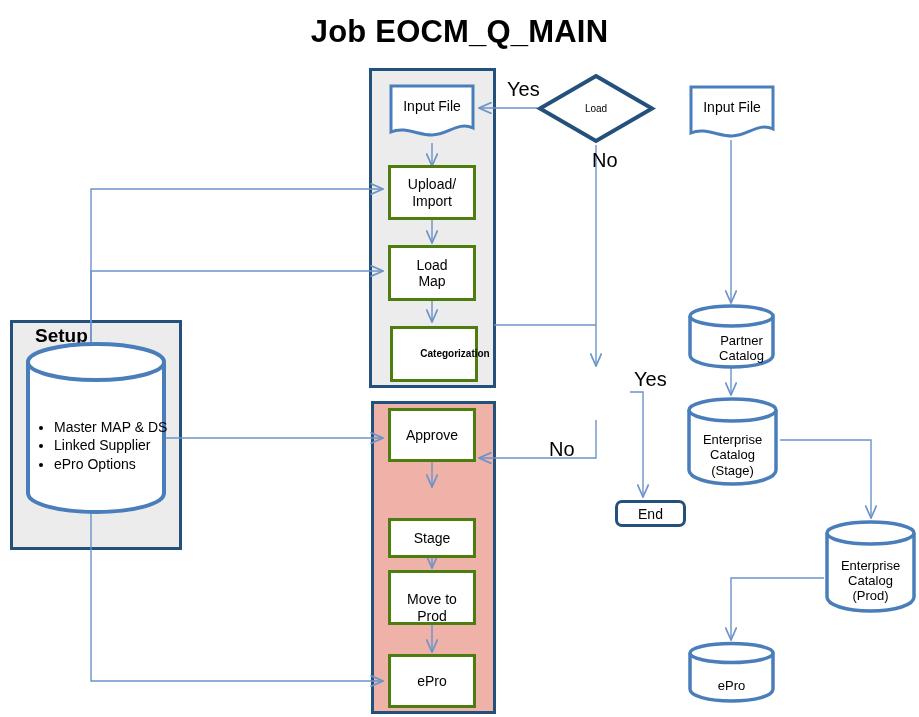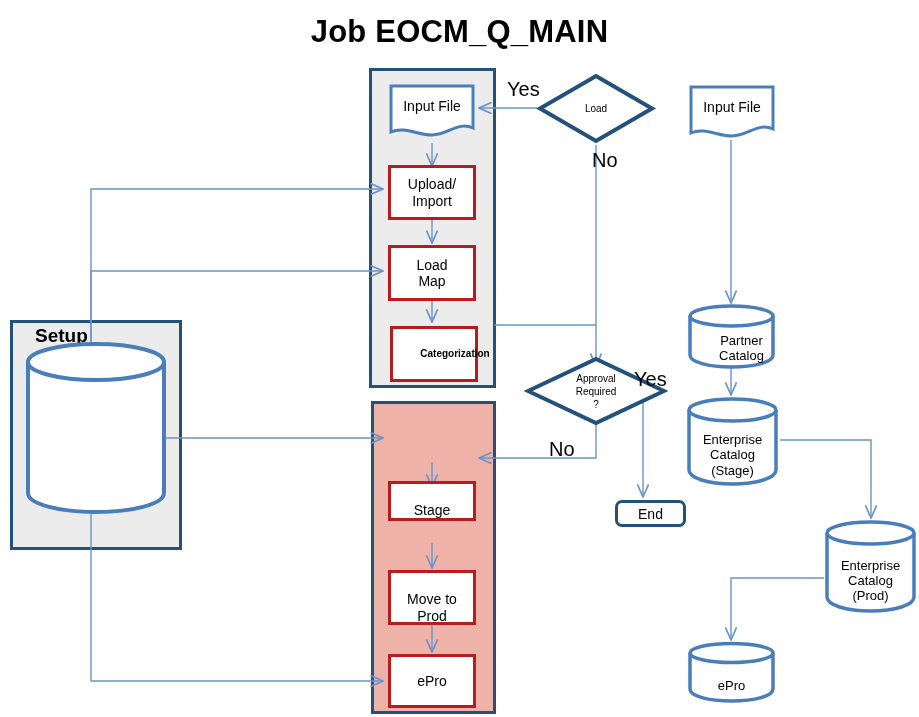--- a/index.html
+++ b/index.html
@@ -14,21 +14,21 @@
 
   
   .panel{position:absolute;box-sizing:border-box;border:3px solid #24507c;}
   .panel-gray{background:#ececec;}
   .panel-pink{background:#eeb2a9;}
 
   .setupbox{position:absolute;box-sizing:border-box;border:3px solid #24507c;background:#ececec;}
   .setup-label{position:absolute;left:14px;top:325px;font-size:19px;font-weight:bold;padding-left:21px;}
 
   
-  .box{position:absolute;box-sizing:border-box;background:#fff;border:3px solid #b91c1c;
+  .box{position:absolute;box-sizing:border-box;background:#fff;border:3px solid #4d7c0f;
        display:flex;align-items:center;justify-content:center;text-align:center;
        font-size:14px;line-height:1.15;color:#000;}
   .box.small{font-size:10px;font-weight:bold;padding-left:42px;}
 
   
   .term{position:absolute;box-sizing:border-box;background:#fff;border:3px solid #24507c;
         border-radius:7px;display:flex;align-items:center;justify-content:center;
         font-size:14px;}
 
   
@@ -131,22 +131,25 @@
     <span style="display:block;">
       <span>Load</span><br>
       <span>Map</span>
     </span>
   </div>
 
   <div class="box small" style="left:390px;top:326px;width:88px;height:56px;">
     <span>Categorization</span>
   </div>
 
-
-  <div class="box" style="left:388px;top:481px;width:88px;height:40px;align-items:flex-end;">
+  <div class="box" style="left:388px;top:408px;width:88px;height:54px;">
+    <span>Approve</span>
+  </div>
+
+  <div class="box" style="left:388px;top:518px;width:88px;height:40px;">
     <span>Stage</span>
   </div>
 
   <div class="box" style="left:388px;top:570px;width:88px;height:55px;">
     <span style="display:block;margin-top:20px;">
       <span>Move to</span><br>
       <span>Prod</span>
     </span>
   </div>
 
@@ -156,44 +159,37 @@
 
   <div class="dia" style="left:536px;top:72px;width:120px;height:73px;">
     <svg width="120" height="73" viewBox="0 0 120 73">
       <path d="M60,4 L116,36.5 L60,69 L4,36.5 Z" fill="#ffffff" stroke="#24507c" stroke-width="4"></path>
     </svg>
     <div class="dialabel">Load</div>
   </div>
   <div class="elabel" style="left:507px;top:78px;">Yes</div>
   <div class="elabel" style="left:592px;top:149px;">No</div>
 
-  <div class="dia" style="left:524px;top:355px;width:144px;height:72px;">
-    <svg width="144" height="72" viewBox="0 0 144 72">
-      <path d="M72,4 L140,36 L72,68 L4,36 Z" fill="#ffffff" stroke="#24507c" stroke-width="4"></path>
-    </svg>
-    <div class="dialabel">
-      <span style="display:block;">
-        <span>Approval</span><br>
-        <span>Required</span><br>
-        <span>?</span>
-      </span>
-    </div>
-  </div>
   <div class="elabel" style="left:634px;top:368px;">Yes</div>
   <div class="elabel" style="left:549px;top:438px;">No</div>
 
   <div class="term" style="left:615px;top:500px;width:71px;height:27px;">
     <span>End</span>
   </div>
 
   <div class="setupcyl" style="left:24px;top:340px;width:144px;height:175px;">
     <svg width="144" height="175" viewBox="0 0 144 175">
       <path d="M4,22 L4,153 C4,164 35,172 72,172 C109,172 140,164 140,153 L140,22" fill="#ffffff" stroke="#4a7ebb" stroke-width="4"></path>
       <ellipse cx="72" cy="22" rx="68" ry="18" fill="#ffffff" stroke="#4a7ebb" stroke-width="4"></ellipse>
     </svg>
+    <ul>
+      <li>Master MAP &amp; DS</li>
+      <li>Linked Supplier</li>
+      <li>ePro Options</li>
+    </ul>
   </div>
 
   <div class="doc" style="left:688px;top:84px;width:88px;height:58px;">
     <svg width="88" height="58" viewBox="0 0 88 58">
       <path d="M3,3 L85,3 L85,45 C70,38 60,52 44,52 C30,52 16,43 3,49 Z" fill="#ffffff" stroke="#4a7ebb" stroke-width="3"></path>
     </svg>
     <div class="doclabel">Input File</div>
   </div>
 
   <div class="cyl" style="left:687px;top:303px;width:89px;height:66px;">

